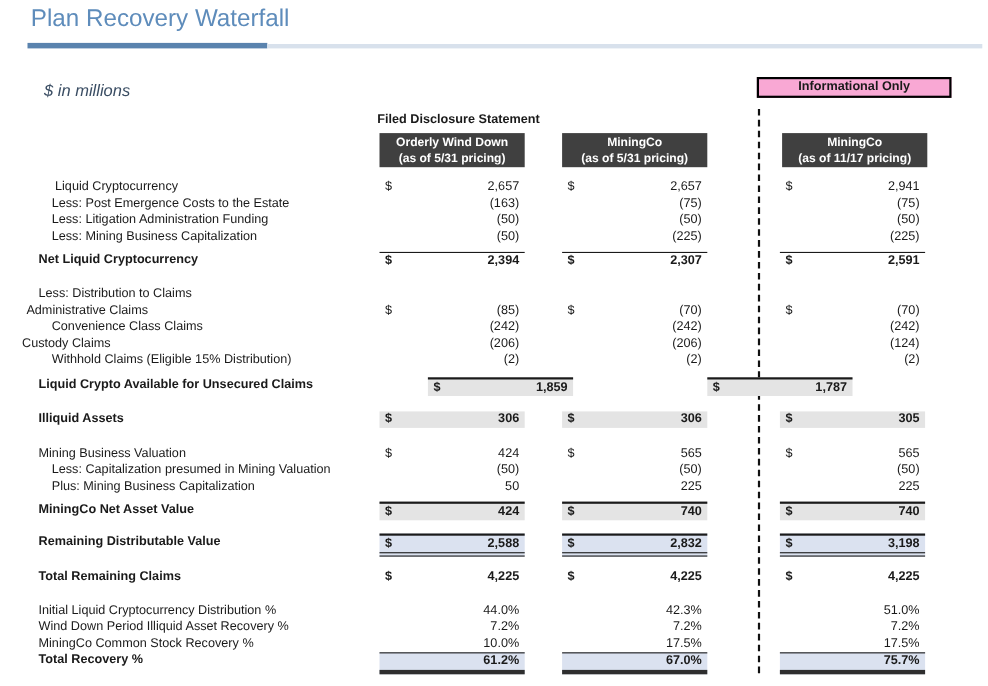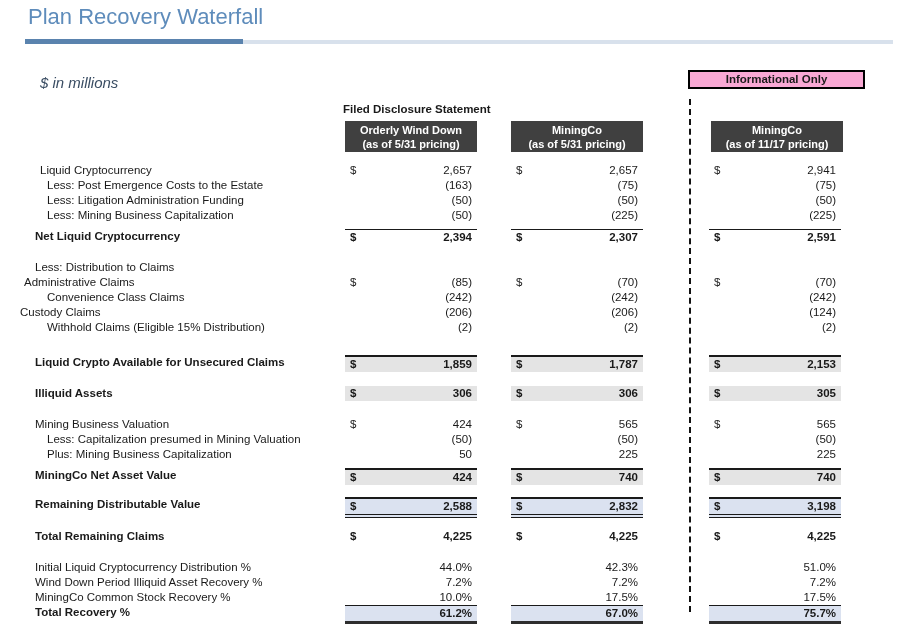--- a/index.html
+++ b/index.html
@@ -74,21 +74,21 @@
   </div>
   <div class="col-head c3">
     <span>MiningCo</span>
     <span>(as of 11/17 pricing)</span>
   </div>
 
   <div class="dashed-sep"></div>
 
   <div class="table">
       <div class="row">
-    <div class="label" style="padding-left: 40px;">Liquid Cryptocurrency</div>
+    <div class="label" style="padding-left: 50px;">Liquid Cryptocurrency</div>
     <div class="cell c1">
       <span class="dollar">$</span>
       <span class="val">2,657</span>
     </div>
     <div class="gap"></div>
     <div class="cell c2">
       <span class="dollar">$</span>
       <span class="val">2,657</span>
     </div>
     <div class="gap"></div>
@@ -243,21 +243,21 @@
     <div class="cell c2">
       <span class="dollar"></span>
       <span class="val">(2)</span>
     </div>
     <div class="gap"></div>
     <div class="cell c3">
       <span class="dollar"></span>
       <span class="val">(2)</span>
     </div>
   </div>
-      <div class="row bold" style="margin-top: 20px;">
+      <div class="row bold" style="margin-top: 8px; gap: 44px;">
     <div class="label" style="padding-left: 35px;">Liquid Crypto Available for Unsecured Claims</div>
     <div class="cell c1 bg-gray bt-thick">
       <span class="dollar">$</span>
       <span class="val">1,859</span>
     </div>
     <div class="gap"></div>
     <div class="cell c2 bg-gray bt-thick">
       <span class="dollar">$</span>
       <span class="val">1,787</span>
     </div>

